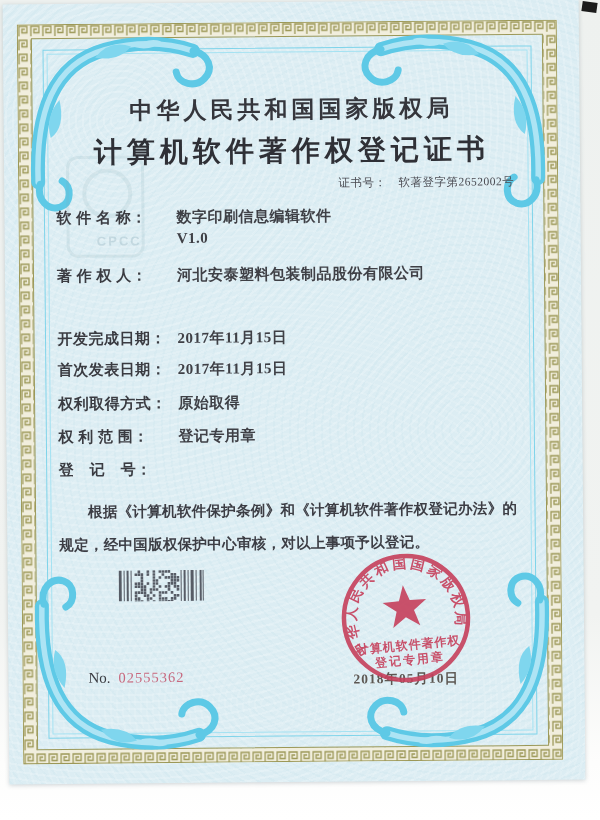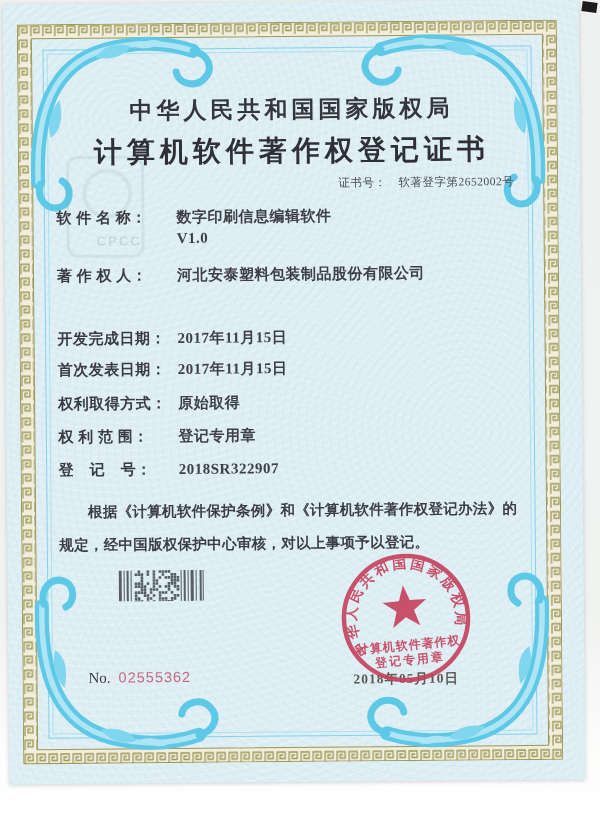--- a/index.html
+++ b/index.html
@@ -26,21 +26,21 @@
   .row{position:absolute;left:52px;display:flex;line-height:21px;}
   .lbl{display:inline-block;width:120px;font-weight:bold;letter-spacing:.5px;color:#3a3b41;flex:0 0 120px;}
   .val{color:#3f4046;font-weight:600;letter-spacing:.5px;}
   .statement{position:absolute;left:52px;top:492px;width:470px;text-indent:2em;
     font-size:14.5px;line-height:33px;font-weight:600;color:#3c3d44;letter-spacing:.3px;}
   .barcode{position:absolute;left:111px;top:567px;}
   .seal{position:absolute;left:322px;top:541px;z-index:5;opacity:.9;}
   .issue-date{position:absolute;left:345px;top:669px;z-index:4;font-size:13.5px;
     font-weight:bold;color:#5c5752;letter-spacing:1px;}
   .serial{position:absolute;left:80px;top:666px;font-size:15px;color:#3b3c42;}
-  .serial .sn{font-family:Liberation Sans, sans-serif;
+  .serial .sn{font-family:Liberation Serif, serif;
     color:#c7697f;margin-left:8px;letter-spacing:1px;font-size:14.5px;}
   .watermark{position:absolute;left:62px;top:152px;width:72px;height:96px;
     border:3px solid rgba(130,165,175,.18);border-radius:12px;opacity:.9;}
   .watermark::before{content:"";position:absolute;left:13px;top:10px;width:42px;height:42px;
     border:4px solid rgba(130,165,175,.16);border-radius:50%;}
   .wm-text{position:absolute;left:0;right:0;bottom:6px;text-align:right;
     font-family:"Liberation Sans","DejaVu Sans",sans-serif;
     font-size:13px;font-weight:bold;letter-spacing:2px;color:rgba(125,160,172,.30);}
 </style>
 </head>
@@ -113,21 +113,20 @@
       <div class="row" style="top:390px">
         <span class="lbl">权利取得方式：</span>
         <span class="val">原始取得</span>
       </div>
       <div class="row" style="top:423px">
         <span class="lbl">权 利 范 围：</span>
         <span class="val">登记专用章</span>
       </div>
       <div class="row" style="top:456px">
         <span class="lbl">登　记　号：</span>
-        <span class="val">2018SR322907</span>
       </div>
 
       <div class="statement">根据《计算机软件保护条例》和《计算机软件著作权登记办法》的规定，经中国版权保护中心审核，对以上事项予以登记。</div>
 
       <svg class="barcode" width="86" height="31">
           <rect x="0" y="0" width="3" height="31" fill="#575c66"></rect>
           <rect x="5" y="0" width="1" height="31" fill="#575c66"></rect>
           <rect x="8" y="0" width="2" height="31" fill="#575c66"></rect>
           <rect x="12" y="0" width="1" height="31" fill="#575c66"></rect>
           <rect x="62" y="0" width="1" height="31" fill="#575c66"></rect>

